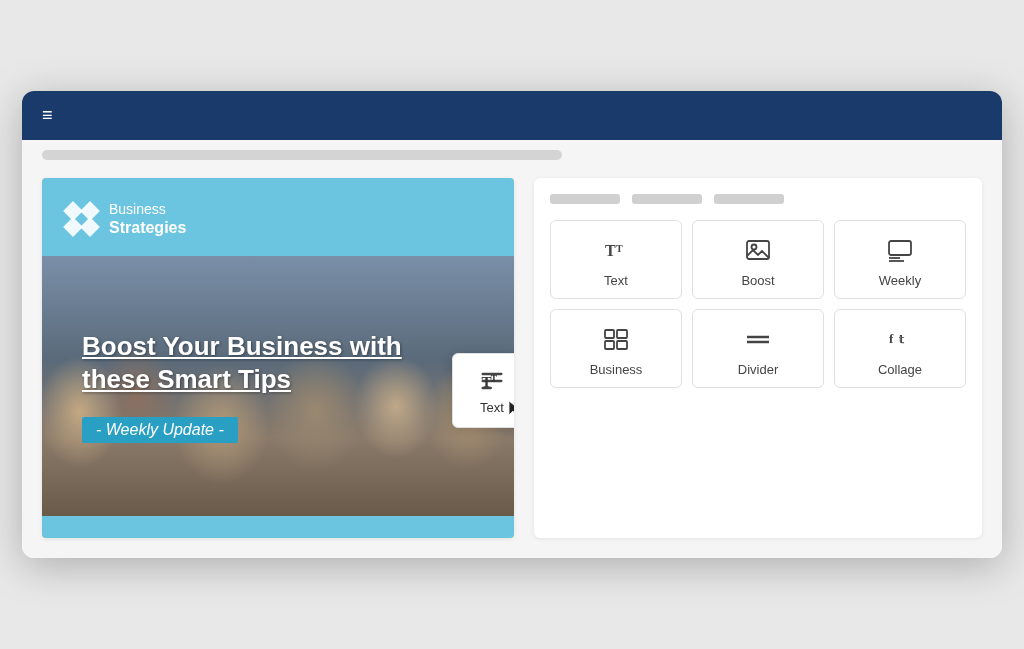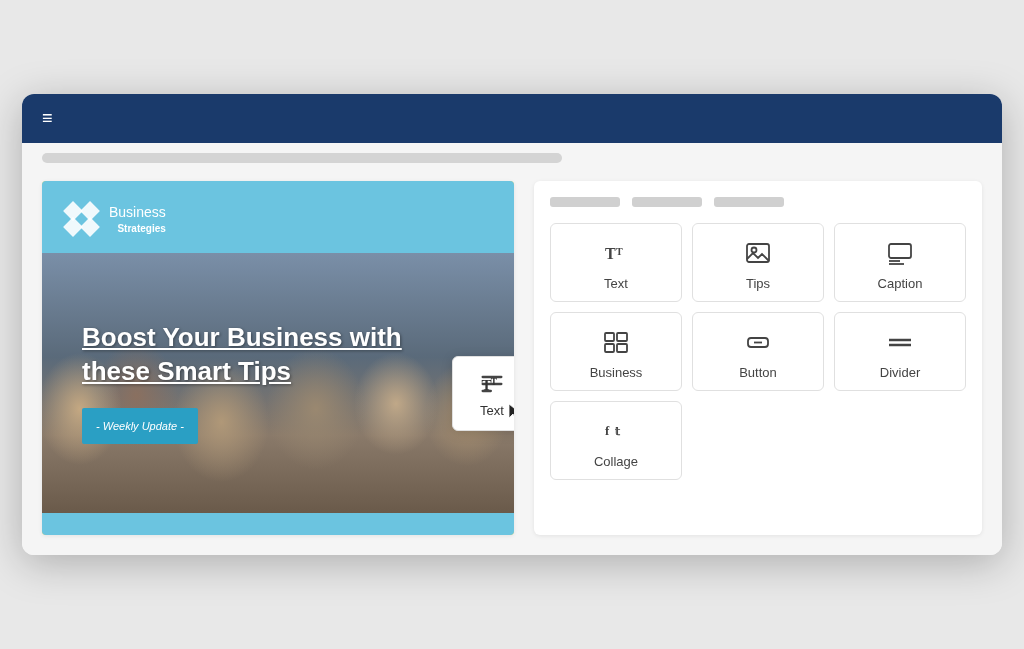--- a/index.html
+++ b/index.html
@@ -87,22 +87,21 @@
       color: white;
       font-size: 15px;
       line-height: 1.3;
     }
     .logo-text .company {
       font-weight: 400;
       font-size: 14px;
     }
     .logo-text .tagline {
       font-weight: 700;
-      font-size: 10px;
-      text-align: right;
+      font-size: 16px;
     }
     .email-hero {
       position: relative;
       height: 260px;
       background: linear-gradient(rgba(40,40,40,0.45), rgba(40,40,40,0.55)),
                   linear-gradient(135deg, #8a9bb0 0%, #6b7c8f 30%, #4a5568 60%, #3d4a5a 100%);
       overflow: hidden;
       display: flex;
       align-items: center;
       justify-content: center;
@@ -130,22 +129,22 @@
       font-size: 26px;
       font-weight: 700;
       line-height: 1.3;
       margin-bottom: 20px;
       text-shadow: 1px 1px 3px rgba(0,0,0,0.4);
     }
     .weekly-badge {
       display: inline-block;
       background: #2a9fc4;
       color: white;
-      font-size: 11px;
-      padding: 12px 14px;
+      font-size: 16px;
+      padding: 4px 14px;
       border-radius: 2px;
       font-style: italic;
     }
     .email-footer-strip {
       background: #6bc4e0;
       height: 22px;
     }
 
     
     .tooltip {
@@ -323,56 +322,47 @@
           </div>
 
           <div class="widget-item">
             <div class="widget-icon">
               <svg width="28" height="28" viewBox="0 0 28 28" fill="none" stroke="#444" stroke-width="1.8">
                 <rect x="3" y="5" width="22" height="18" rx="2"></rect>
                 <circle cx="10" cy="11" r="2.5"></circle>
                 <path d="M3 20 L9 14 L14 19 L18 15 L25 22"></path>
               </svg>
             </div>
-            <span class="widget-label">Tips</span>
+            <span class="widget-label">Boost</span>
           </div>
 
           <div class="widget-item">
             <div class="widget-icon">
               <svg width="28" height="28" viewBox="0 0 28 28" fill="none" stroke="#444" stroke-width="1.8">
                 <rect x="3" y="5" width="22" height="14" rx="2"></rect>
                 <line x1="3" y1="22" x2="14" y2="22"></line>
                 <line x1="3" y1="25" x2="18" y2="25"></line>
               </svg>
             </div>
-            <span class="widget-label">Caption</span>
+            <span class="widget-label">Weekly</span>
           </div>
 
           <div class="widget-item">
             <div class="widget-icon">
               <svg width="28" height="28" viewBox="0 0 28 28" fill="none" stroke="#444" stroke-width="1.8">
                 <rect x="3" y="5" width="9" height="8" rx="1"></rect>
                 <rect x="15" y="5" width="10" height="8" rx="1"></rect>
                 <rect x="3" y="16" width="9" height="8" rx="1"></rect>
                 <rect x="15" y="16" width="10" height="8" rx="1"></rect>
               </svg>
             </div>
             <span class="widget-label">Business</span>
           </div>
 
 
-          <div class="widget-item">
-            <div class="widget-icon">
-              <svg width="28" height="28" viewBox="0 0 28 28" fill="none" stroke="#444" stroke-width="1.8">
-                <rect x="4" y="10" width="20" height="9" rx="3"></rect>
-                <line x1="10" y1="14.5" x2="18" y2="14.5"></line>
-              </svg>
-            </div>
-            <span class="widget-label">Button</span>
-          </div>
 
           <div class="widget-item">
             <div class="widget-icon">
               <svg width="28" height="28" viewBox="0 0 28 28" fill="none" stroke="#444" stroke-width="2.5">
                 <line x1="3" y1="12" x2="25" y2="12"></line>
                 <line x1="3" y1="17" x2="25" y2="17"></line>
               </svg>
             </div>
             <span class="widget-label">Divider</span>
           </div>

